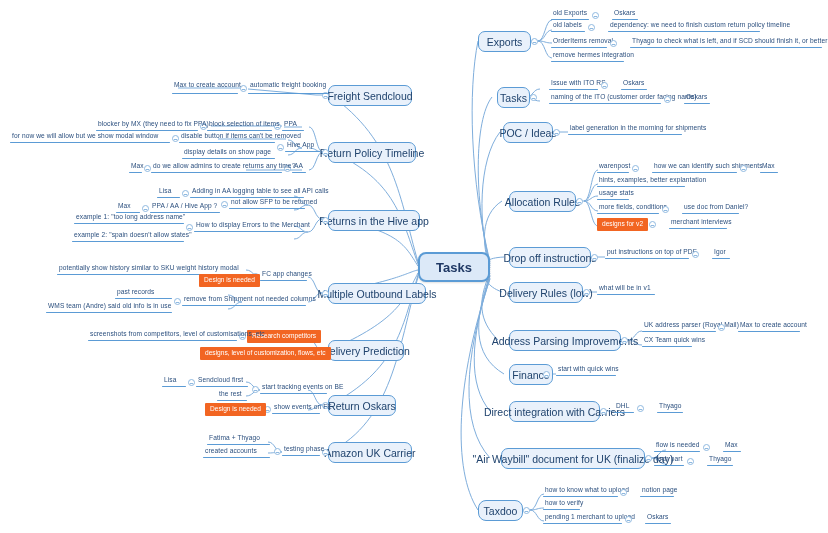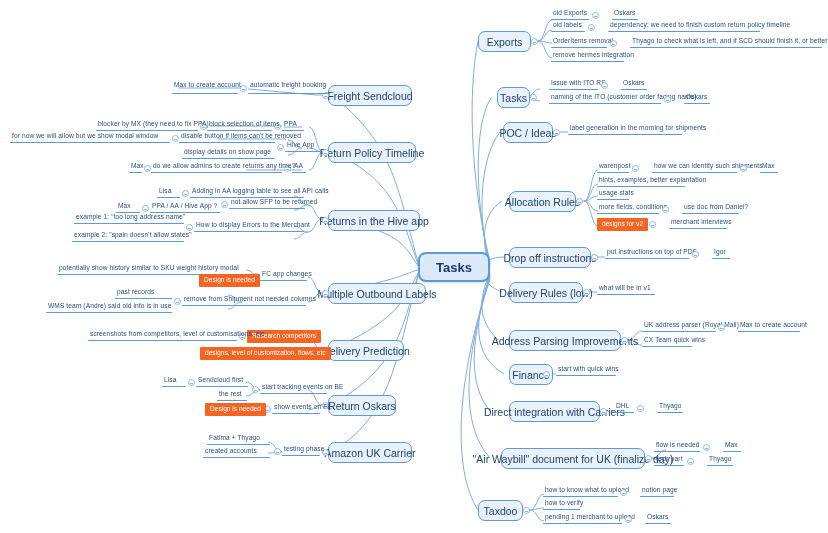--- a/index.html
+++ b/index.html
@@ -436,21 +436,21 @@
 <div class="ul" style="left:654px;top:451px;width:46px;"></div>
 <div class="dot" style="left:703px;top:444px;"></div>
 <div class="leaf" style="left:725px;top:442px;">Max</div>
 <div class="ul" style="left:723px;top:451px;width:18px;"></div>
 <div class="leaf" style="left:656px;top:456px;">tech part</div>
 <div class="ul" style="left:654px;top:465px;width:30px;"></div>
 <div class="dot" style="left:687px;top:458px;"></div>
 <div class="leaf" style="left:709px;top:456px;">Thyago</div>
 <div class="ul" style="left:707px;top:465px;width:26px;"></div>
 
-<div class="node lvl1" style="left:478px;top:500px;width:45px;">
+<div class="node lvl1" style="left:478px;top:500px;width:45px;border-radius:8px;">
   <span>Taxdoo</span>
 </div>
 <div class="dot" style="left:523px;top:507px;"></div>
 <div class="leaf" style="left:545px;top:487px;">how to know what to upload</div>
 <div class="ul" style="left:543px;top:496px;width:75px;"></div>
 <div class="dot" style="left:620px;top:489px;"></div>
 <div class="leaf" style="left:642px;top:487px;">notion page</div>
 <div class="ul" style="left:640px;top:496px;width:34px;"></div>
 <div class="leaf" style="left:545px;top:500px;">how to verify</div>
 <div class="ul" style="left:543px;top:509px;width:37px;"></div>

